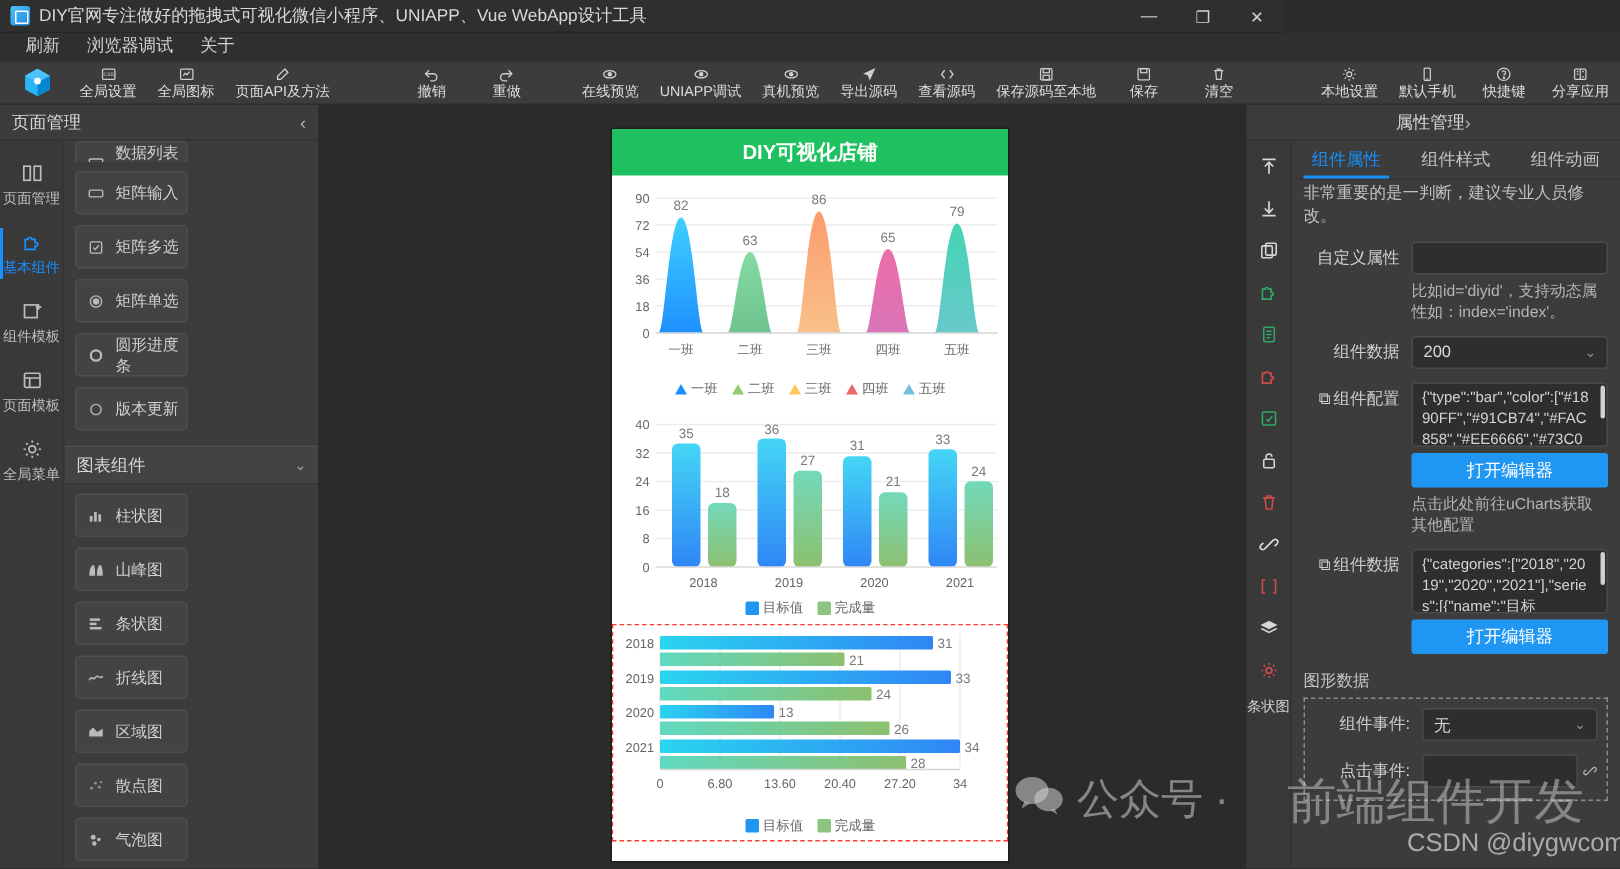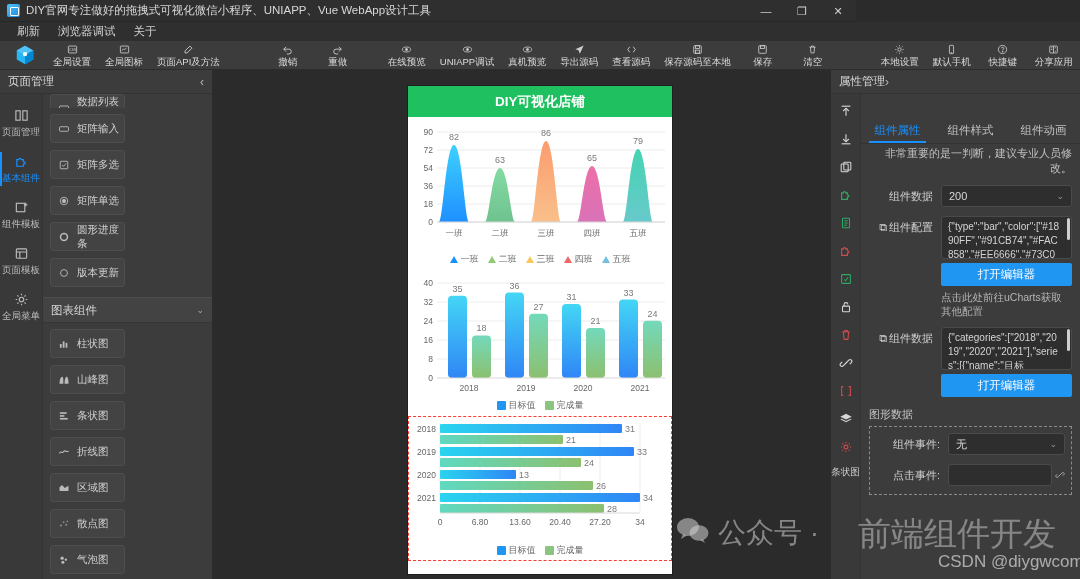--- a/index.html
+++ b/index.html
@@ -148,43 +148,43 @@
   .legend-item { display: flex; align-items: center; gap: 3px; font-size: 9px; color: #666; }
   .lg-tri { width: 0; height: 0; border-left: 4px solid transparent; border-right: 4px solid transparent; border-bottom: 7px solid #1890ff; }
   .lg-sq { width: 9px; height: 9px; border-radius: 1px; background: #1890ff; }
 
   
   .right-panel {
     position: absolute; top: 70px; left: 831px; width: 249px; height: 509px;
     background: #3c3c3c;
   }
   .rp-header {
-    height: 24px; display: flex; align-items: center; justify-content: flex-start;
+    height: 24px; display: flex; align-items: center; justify-content: center;
     padding: 0 8px; color: #d8d8d8; font-size: 11.5px; border-bottom: 1px solid #333;
   }
   .rp-body { display: flex; height: 485px; }
   .rp-rail {
     width: 30px; background: #393939; flex: none; border-right: 1px solid #333;
     padding-top: 4px; display: flex; flex-direction: column; align-items: center;
   }
   .rp-rail-item { height: 28px; width: 30px; display: flex; align-items: center; justify-content: center; }
   .rp-rail-item svg { width: 14px; height: 14px; }
   .rp-rail-label { font-size: 9.5px; color: #cfcfcf; text-align: center; line-height: 11px; margin-top: 4px; }
   .rp-main { flex: 1; overflow: hidden; position: relative; }
-  .rp-tabs { display: flex; height: 26px; border-bottom: 1px solid #333; margin-top: 24px; }
+  .rp-tabs { display: flex; height: 26px; border-bottom: 1px solid #333; }
   .rp-tab {
     flex: 1; display: flex; align-items: center; justify-content: center;
     font-size: 11.5px; color: #c2c2c2; position: relative;
   }
   .rp-tab.active { color: #1890ff; }
   .rp-tab.active::after {
     content: ""; position: absolute; left: 8px; right: 8px; bottom: 0; height: 2px; background: #1890ff;
   }
   .rp-content { padding: 0 8px; }
-  .hint-text { font-size: 11px; color: #c0c0c0; line-height: 15px; padding-top: 2px; text-align: right; }
+  .hint-text { font-size: 11px; color: #c0c0c0; line-height: 15px; padding-top: 2px; }
   .field-row { display: flex; align-items: flex-start; margin-top: 9px; }
   .field-label {
     width: 72px; flex: none; text-align: right; padding-right: 8px;
     font-size: 11px; color: #cfcfcf; line-height: 22px;
   }
   .field-label .cp { margin-right: 2px; }
   .field-ctrl { flex: 1; }
   .inp {
     width: 100%; height: 22px; background: #2e2e2e; border: 1px solid #4a4a4a;
     border-radius: 3px; color: #d8d8d8; font-size: 11px; padding: 0 7px;
@@ -965,20 +965,27 @@
               <span>组件样式</span>
             </div>
           <div class="rp-tab">
               <span>组件动画</span>
             </div>
         </div>
 
         <div class="rp-content">
           <div class="hint-text">非常重要的是一判断，建议专业人员修改。</div>
 
+          <div class="field-row">
+            <div class="field-label">自定义属性</div>
+            <div class="field-ctrl">
+              <input class="inp" type="text" value="" style="">
+              <div class="subhint">比如id='diyid'，支持动态属性如：index='index'。</div>
+            </div>
+          </div>
 
           <div class="field-row">
             <div class="field-label">组件数据</div>
             <div class="field-ctrl">
               <div class="sel">
                 <span>200</span>
                 <span class="chev">⌄</span>
               </div>
             </div>
           </div>

